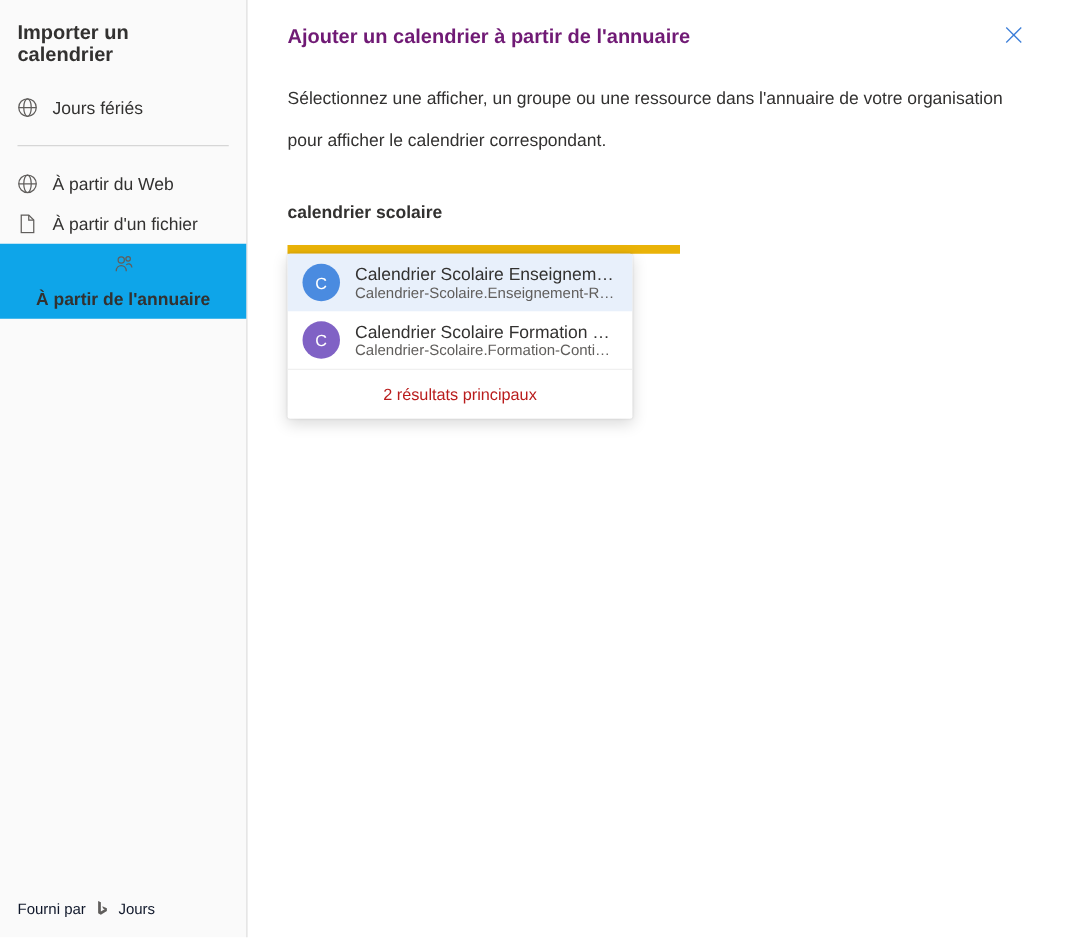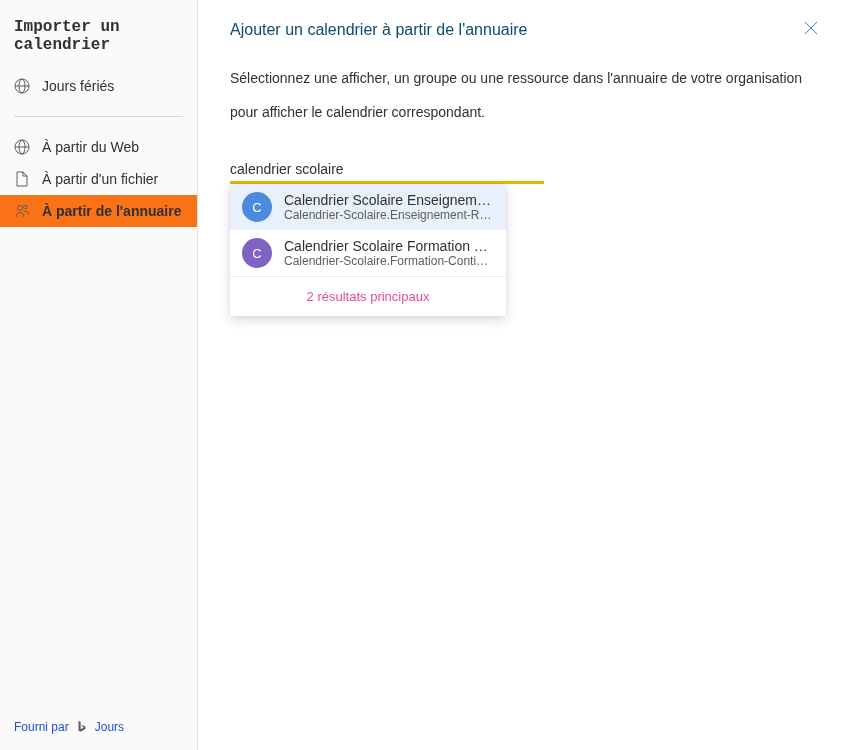--- a/index.html
+++ b/index.html
@@ -22,37 +22,37 @@
       border-right: 1px solid #e0e0e0;
       display: flex;
       flex-direction: column;
       padding: 0;
     }
     .sidebar-title {
       font-size: 16px;
       font-weight: 600;
       color: #323130;
       padding: 18px 14px 12px 14px;
-      font-family: Liberation Mono, monospace;
     }
     .sidebar-section {
       padding: 4px 0;
     }
     .sidebar-item {
       display: flex;
       align-items: center;
       padding: 8px 14px;
       cursor: pointer;
       font-size: 14px;
       color: #323130;
       gap: 12px;
     }
     .sidebar-item.active {
-      background: #f97316;
+      background: #0ea5e9;
       font-weight: 600;
+      flex-direction: column;
     }
     .sidebar-divider {
       border: none;
       border-top: 1px solid #d6d6d6;
       margin: 10px 14px;
     }
     .icon {
       width: 16px;
       height: 16px;
       display: flex;
@@ -61,37 +61,37 @@
       color: #605e5c;
       flex-shrink: 0;
     }
     .sidebar-footer {
       margin-top: auto;
       padding: 14px 14px 16px 14px;
       display: flex;
       align-items: center;
       gap: 6px;
       font-size: 12px;
-      color: #1d4ed8;
+      color: #0f172a;
     }
     .main {
       flex: 1;
       padding: 20px 32px;
       position: relative;
     }
     .main-header {
       display: flex;
       justify-content: space-between;
       align-items: center;
       margin-bottom: 22px;
     }
     .main-title {
       font-size: 16px;
-      font-weight: 400;
-      color: #0c4a6e;
+      font-weight: 700;
+      color: #701a75;
     }
     .close-btn {
       width: 20px;
       height: 20px;
       display: flex;
       align-items: center;
       justify-content: center;
       cursor: pointer;
       color: #3a7dd8;
     }
@@ -102,26 +102,27 @@
       margin-bottom: 28px;
       max-width: 610px;
     }
     .input-wrapper {
       position: relative;
       width: 314px;
     }
     .contact-input {
       width: 100%;
       border: none;
-      border-bottom: 3px solid #eab308;
-      padding: 4px 0 4px 0;
+      border-bottom: 7px solid #eab308;
+      padding: 4px 0 19px 0;
       font-size: 14px;
       color: #323130;
       outline: none;
       background: transparent;
+      font-weight: bold;
     }
     .dropdown {
       position: absolute;
       top: 100%;
       left: 0;
       width: 276px;
       background: #fff;
       border-radius: 2px;
       box-shadow: 0 4px 12px rgba(0,0,0,0.15), 0 0 2px rgba(0,0,0,0.1);
       overflow: hidden;
@@ -170,21 +171,21 @@
       font-size: 12px;
       color: #605e5c;
       white-space: nowrap;
       overflow: hidden;
       text-overflow: ellipsis;
     }
     .dropdown-footer {
       text-align: center;
       padding: 12px;
       font-size: 13px;
-      color: #ec4899;
+      color: #b91c1c;
       border-top: 1px solid #f0f0f0;
     }
     .bing-icon {
       width: 14px;
       height: 14px;
     }
   </style>
 </head>
 <body>
 

